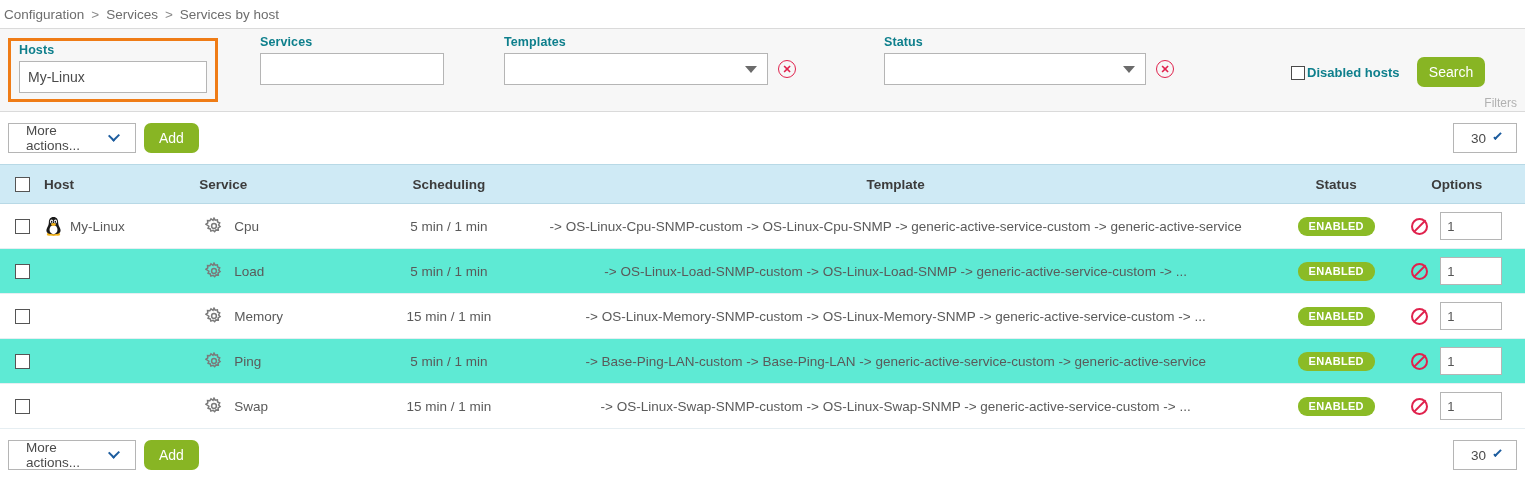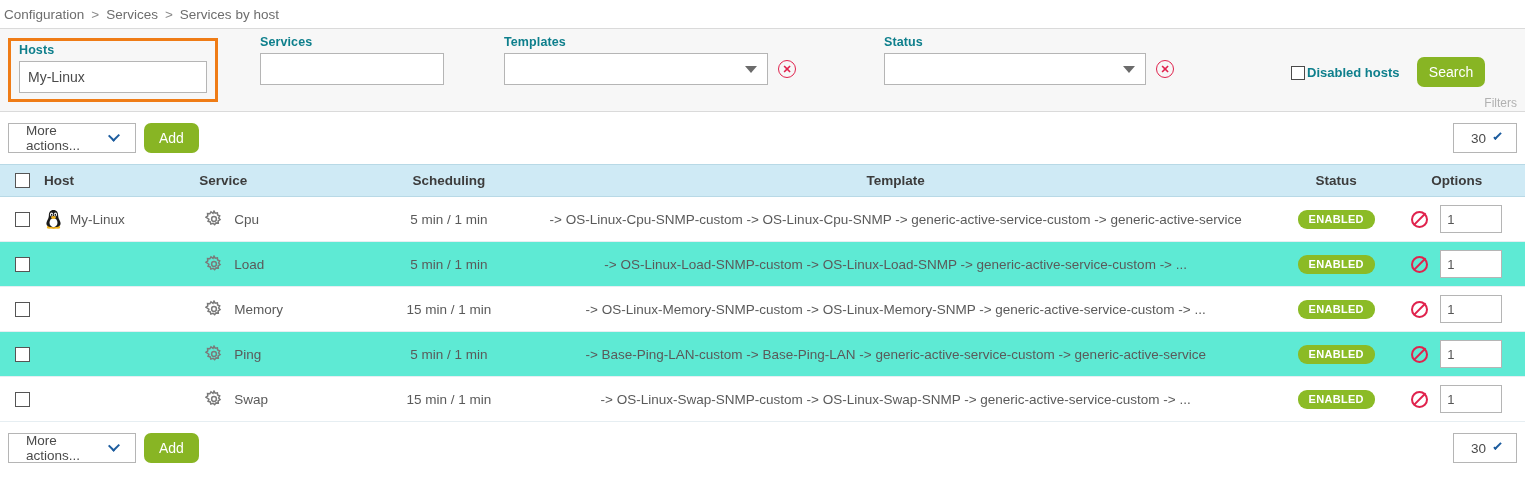--- a/index.html
+++ b/index.html
@@ -163,21 +163,21 @@
   table.grid {
     width: 100%;
     border-collapse: collapse;
     table-layout: fixed;
   }
   table.grid th {
     background: #cfeaf5;
     color: #3c3c3c;
     font-size: 13.5px;
     font-weight: bold;
-    height: 32px;
+    height: 39px;
     padding: 0;
     border-top: 1px solid #b8d9e6;
     border-bottom: 1px solid #b8d9e6;
   }
   table.grid td {
     height: 45px;
     padding: 0;
     font-size: 13.5px;
     color: #5a5a5a;
     border-bottom: 1px solid #e6eef2;

